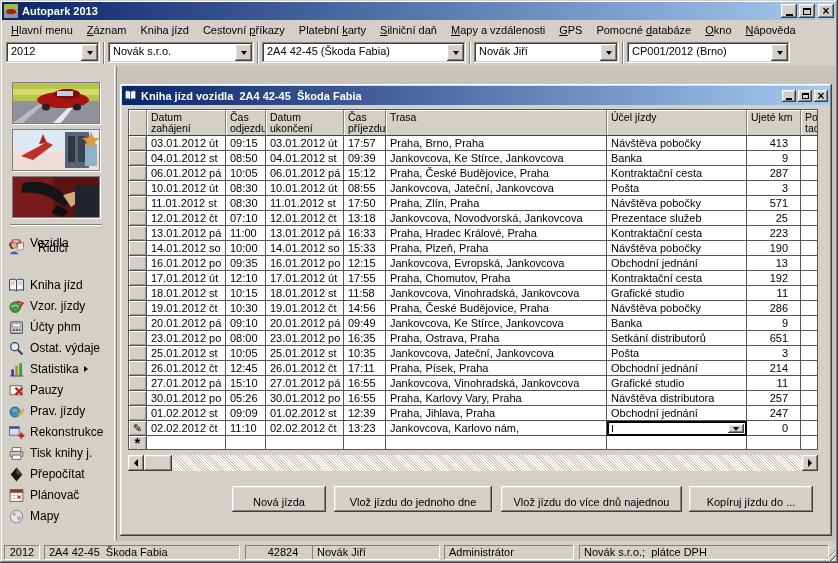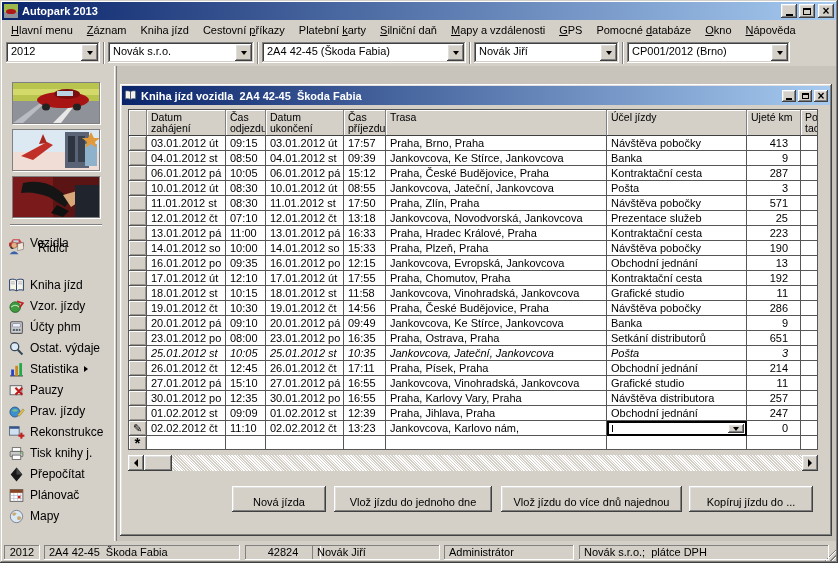--- a/index.html
+++ b/index.html
@@ -523,21 +523,21 @@
               <div class="tcell sel marker"></div>
               <div class="tcell">23.01.2012 po</div>
               <div class="tcell">08:00</div>
               <div class="tcell">23.01.2012 po</div>
               <div class="tcell">16:35</div>
               <div class="tcell">Praha, Ostrava, Praha</div>
               <div class="tcell">Setkání distributorů</div>
               <div class="tcell num">651</div>
               <div class="tcell"></div>
             </div>
-            <div class="trow" style="grid-template-columns: 18px 79px 40px 78px 42px 221px 140px 54px 18px; font-style: italic;">
+            <div class="trow" style="grid-template-columns: 18px 79px 40px 78px 42px 221px 140px 54px 18px;">
               <div class="tcell sel marker"></div>
               <div class="tcell">25.01.2012 st</div>
               <div class="tcell">10:05</div>
               <div class="tcell">25.01.2012 st</div>
               <div class="tcell">10:35</div>
               <div class="tcell">Jankovcova, Jateční, Jankovcova</div>
               <div class="tcell">Pošta</div>
               <div class="tcell num">3</div>
               <div class="tcell"></div>
             </div>
@@ -559,21 +559,21 @@
               <div class="tcell">27.01.2012 pá</div>
               <div class="tcell">16:55</div>
               <div class="tcell">Jankovcova, Vinohradská, Jankovcova</div>
               <div class="tcell">Grafické studio</div>
               <div class="tcell num">11</div>
               <div class="tcell"></div>
             </div>
             <div class="trow" style="grid-template-columns: 18px 79px 40px 78px 42px 221px 140px 54px 18px;">
               <div class="tcell sel marker"></div>
               <div class="tcell">30.01.2012 po</div>
-              <div class="tcell">12:35</div>
+              <div class="tcell">05:26</div>
               <div class="tcell">30.01.2012 po</div>
               <div class="tcell">16:55</div>
               <div class="tcell">Praha, Karlovy Vary, Praha</div>
               <div class="tcell">Návštěva distributora</div>
               <div class="tcell num">257</div>
               <div class="tcell"></div>
             </div>
             <div class="trow" style="grid-template-columns: 18px 79px 40px 78px 42px 221px 140px 54px 18px;">
               <div class="tcell sel marker"></div>
               <div class="tcell">01.02.2012 st</div>

